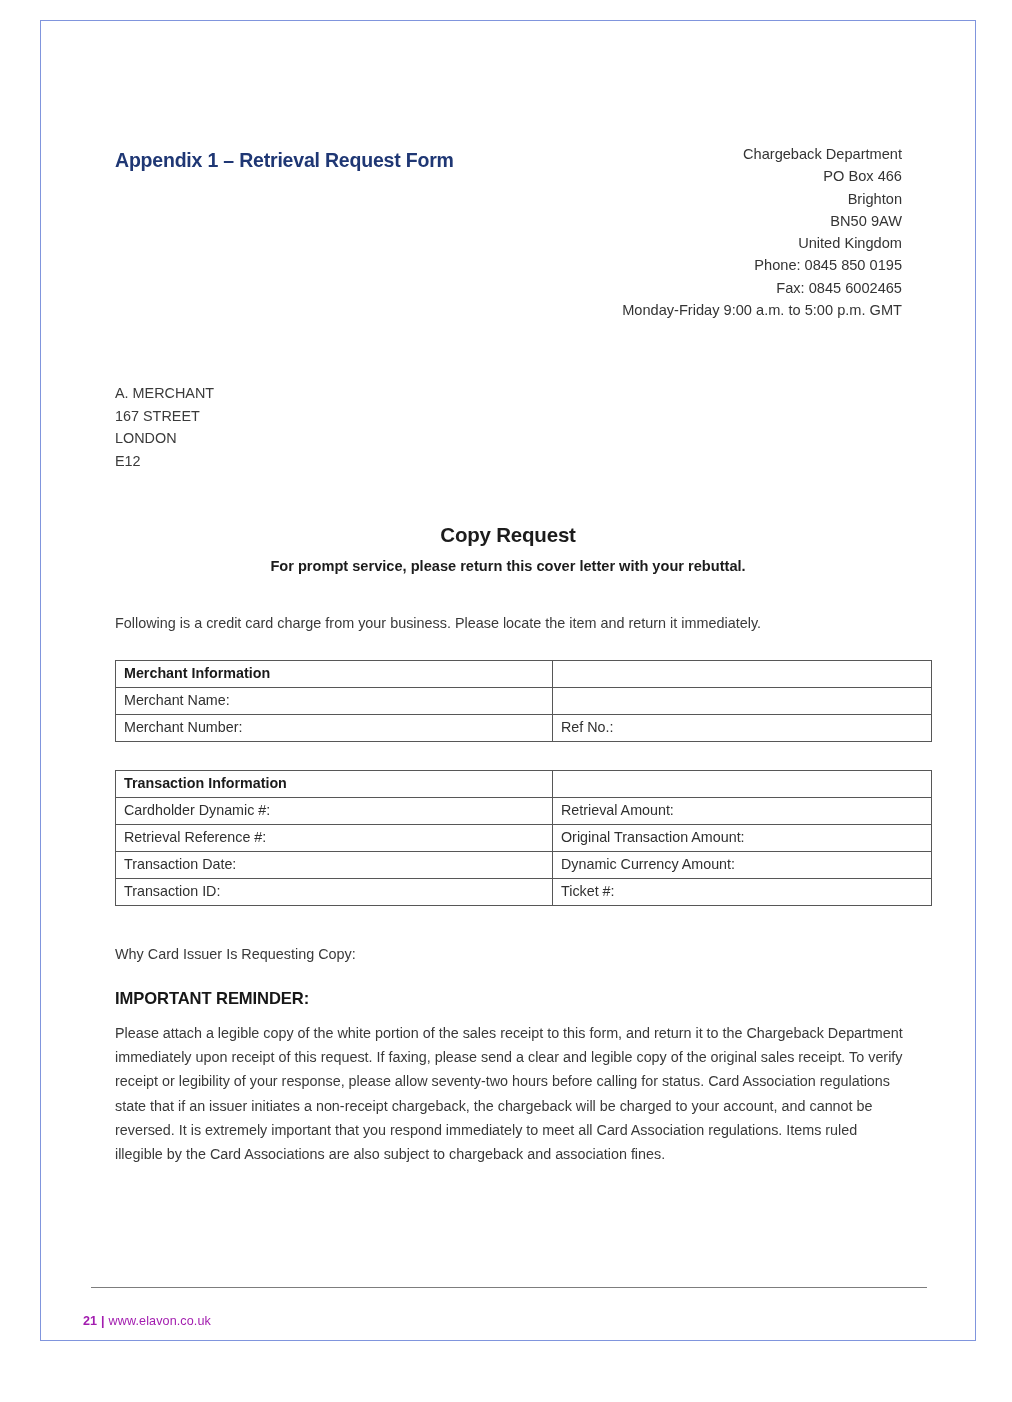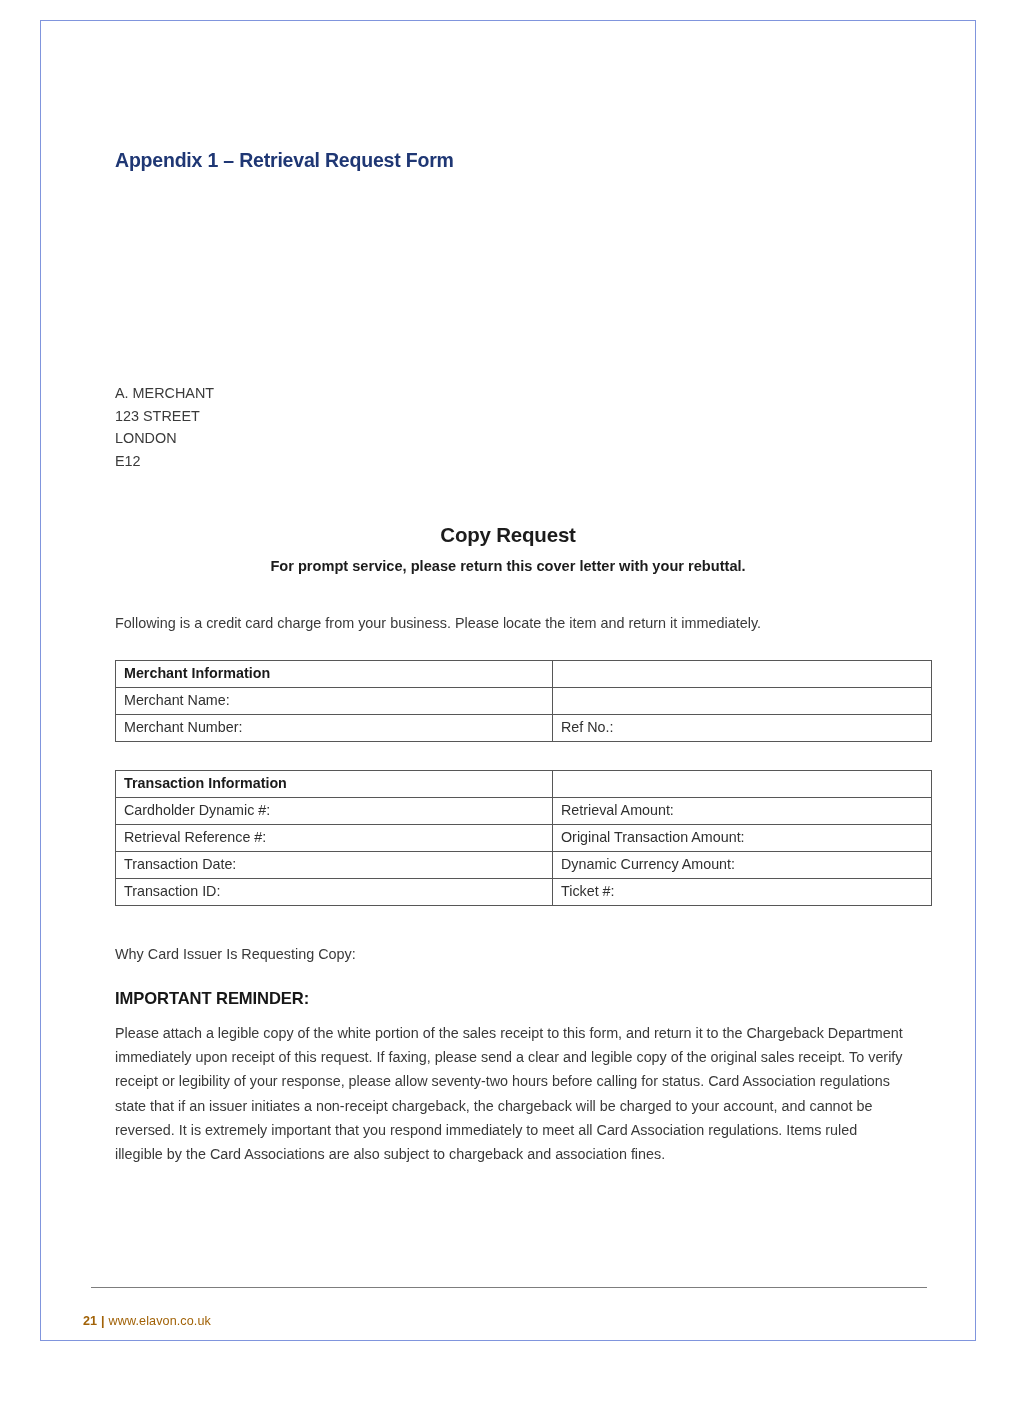--- a/index.html
+++ b/index.html
@@ -179,40 +179,50 @@
     top: 1266px;
     width: 836px;
     height: 0;
     border-top: 1.6px solid #7d7d7d;
   }
   .footer-text {
     position: absolute;
     left: 42px;
     top: 1293px;
     font-size: 12.6px;
-    color: #a16207;
+    color: #a21caf;
     white-space: nowrap;
   }
   .footer-text .pg { font-weight: bold; }
   .footer-text .sep { margin: 0 4px; font-weight: bold; }
   .footer-text .url { letter-spacing: 0.1px; }
 </style>
 </head>
 <body>
 
 <div class="page-frame">
   <div class="page-inner">
 
 
     <div class="doc-title">Appendix 1 – Retrieval Request Form</div>
 
+    <div class="sender-address">
+      <div>Chargeback Department</div>
+      <div>PO Box 466</div>
+      <div>Brighton</div>
+      <div>BN50 9AW</div>
+      <div>United Kingdom</div>
+      <div>Phone: 0845 850 0195</div>
+      <div>Fax: 0845 6002465</div>
+      <div>Monday-Friday 9:00 a.m. to 5:00 p.m. GMT</div>
+    </div>
 
     <div class="recipient-address">
       <div>A. MERCHANT</div>
-      <div>123 STREET</div>
+      <div>167 STREET</div>
       <div>LONDON</div>
       <div>E12</div>
     </div>
 
     <div class="copy-request-title">Copy Request</div>
     <div class="copy-request-sub">For prompt service, please return this cover letter with your rebuttal.</div>
     <div class="intro-para">Following is a credit card charge from your business. Please locate the item and return it immediately.</div>
 
     <table class="info-table merchant">
       <tbody>

